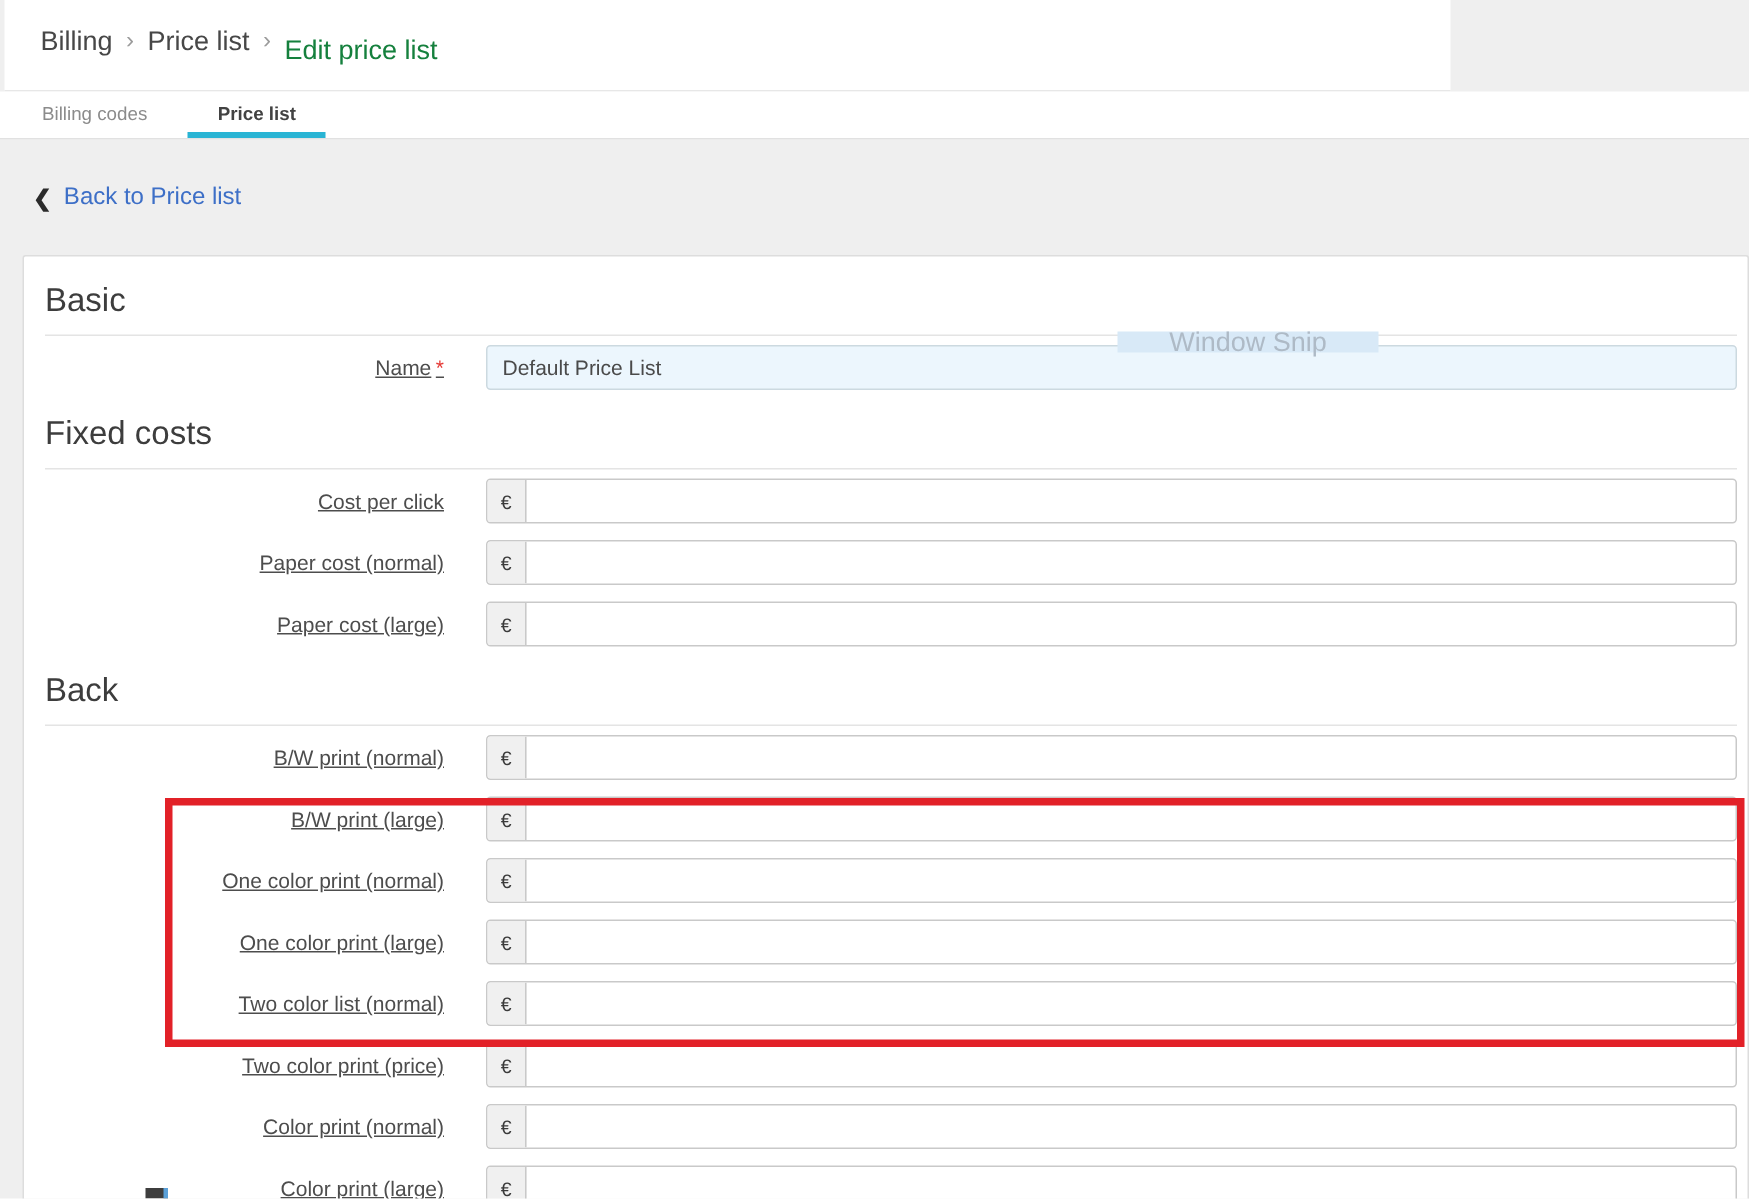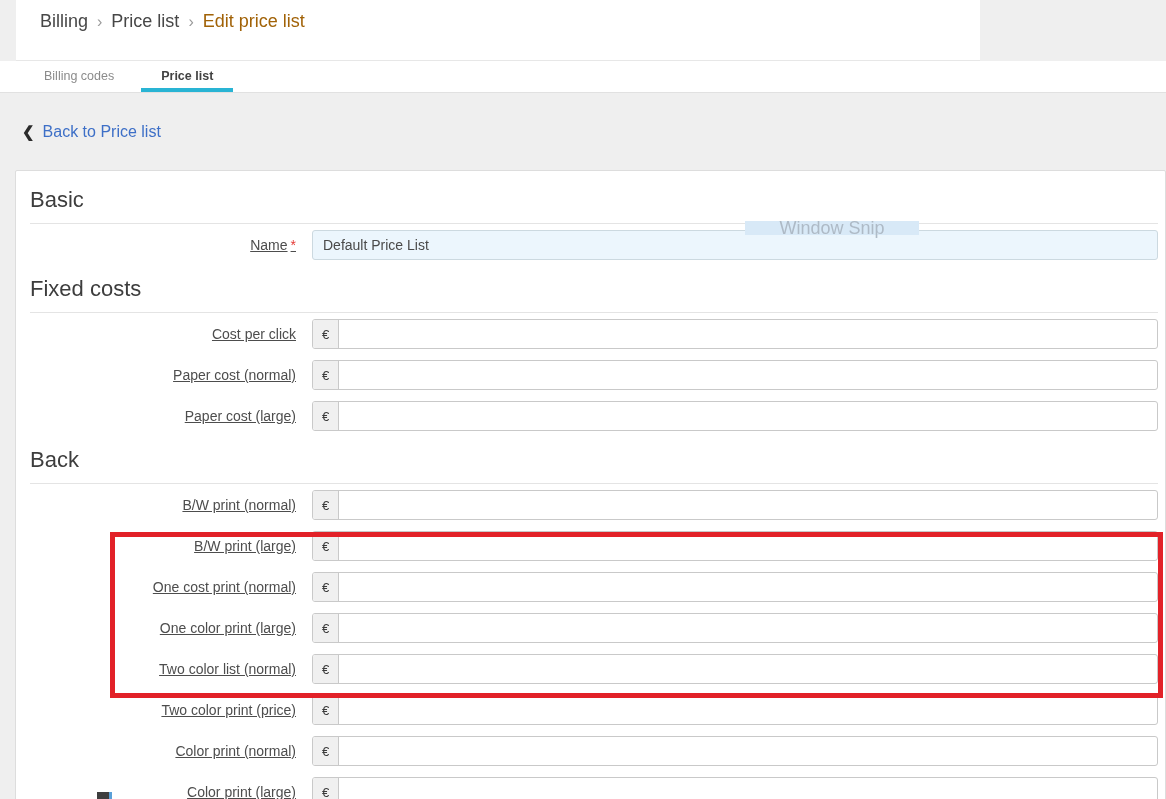--- a/index.html
+++ b/index.html
@@ -7,37 +7,37 @@
   body {
     position:relative;
     background:#efefef;
     font-family:"Liberation Sans", sans-serif;
     overflow:hidden;
     color:#4a4a4a;
   }
 
   
   .header {
-    position:absolute; left:16px; top:0; width:964px; height:61px;
+    position:absolute; left:3px; top:0; width:964px; height:61px;
     background:#ffffff; border-bottom:1px solid #e7e7e7;
   }
   .breadcrumb {
     position:absolute; left:24px; top:11px;
     font-size:18px; color:#474747;
     display:flex; align-items:center;
   }
   .breadcrumb .crumb { color:#474747; text-decoration:none; cursor:pointer; }
-  .breadcrumb .crumb.muted { color:#a16207; cursor:default; }
+  .breadcrumb .crumb.muted { color:#15803d; cursor:default;margin-top:12px; }
   .breadcrumb .sep { color:#9b9b9b; font-size:16px; margin:0 9px; padding-top:1px; }
 
   
   .tabbar {
     position:absolute; left:0; top:61px; width:1166px; height:32px;
     background:#ffffff; border-bottom:1px solid #e1e1e1;
-    display:flex; padding-left:24px;
+    display:flex; padding-left:8px;
   }
   .tab {
     position:relative; padding:0 20px; margin-right:7px;
     line-height:31px; font-size:12.5px; color:#8b8b8b; cursor:pointer;
     white-space:nowrap;
   }
   .tab.active { color:#424242; font-weight:bold; }
   .tab.active::after {
     content:""; position:absolute; left:0; right:0; bottom:0; height:4px;
     background:#29b4d4;
@@ -65,21 +65,21 @@
   }
   .form-section:not(:first-child) .section-title { padding-top:5px; }
   .rows { padding-top:6px; }
   .form-row { display:flex; align-items:center; height:30px; margin-bottom:11px; }
   .field-label {
     width:266px; flex:none; text-align:right;
     font-size:14px; color:#4d4d4d;text-decoration:underline;
   }
   .req { color:#e53935; margin-left:3px; }
   .control {
-    flex:1; margin-left:16px; height:30px;
+    flex:1; margin-left:28px; height:30px;
     display:flex; align-items:stretch;
     border:1px solid #c9c9c9; border-radius:3px;
     background:#ffffff; overflow:hidden;
   }
   .control.hl { background:#ecf6fd; border-color:#ccd9e0; }
   .prefix {
     width:26px; flex:none; background:#f0f0f0;
     border-right:1px solid #c9c9c9; color:#3a3a3a; font-size:13px;
     display:flex; align-items:center; justify-content:center;
   }
@@ -178,21 +178,21 @@
             </div>
           </div>
           <div class="form-row">
             <label class="field-label">B/W print (large)</label>
             <div class="control">
               <span class="prefix">€</span>
               <input type="text" style="">
             </div>
           </div>
           <div class="form-row">
-            <label class="field-label">One cost print (normal)</label>
+            <label class="field-label">One color print (normal)</label>
             <div class="control">
               <span class="prefix">€</span>
               <input type="text" style="">
             </div>
           </div>
           <div class="form-row">
             <label class="field-label">One color print (large)</label>
             <div class="control">
               <span class="prefix">€</span>
               <input type="text" style="">

